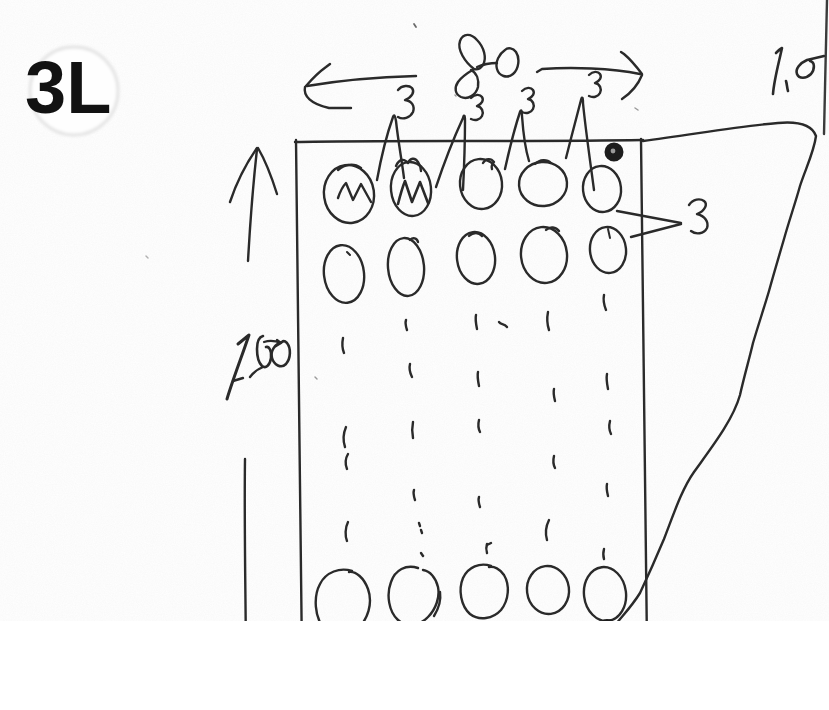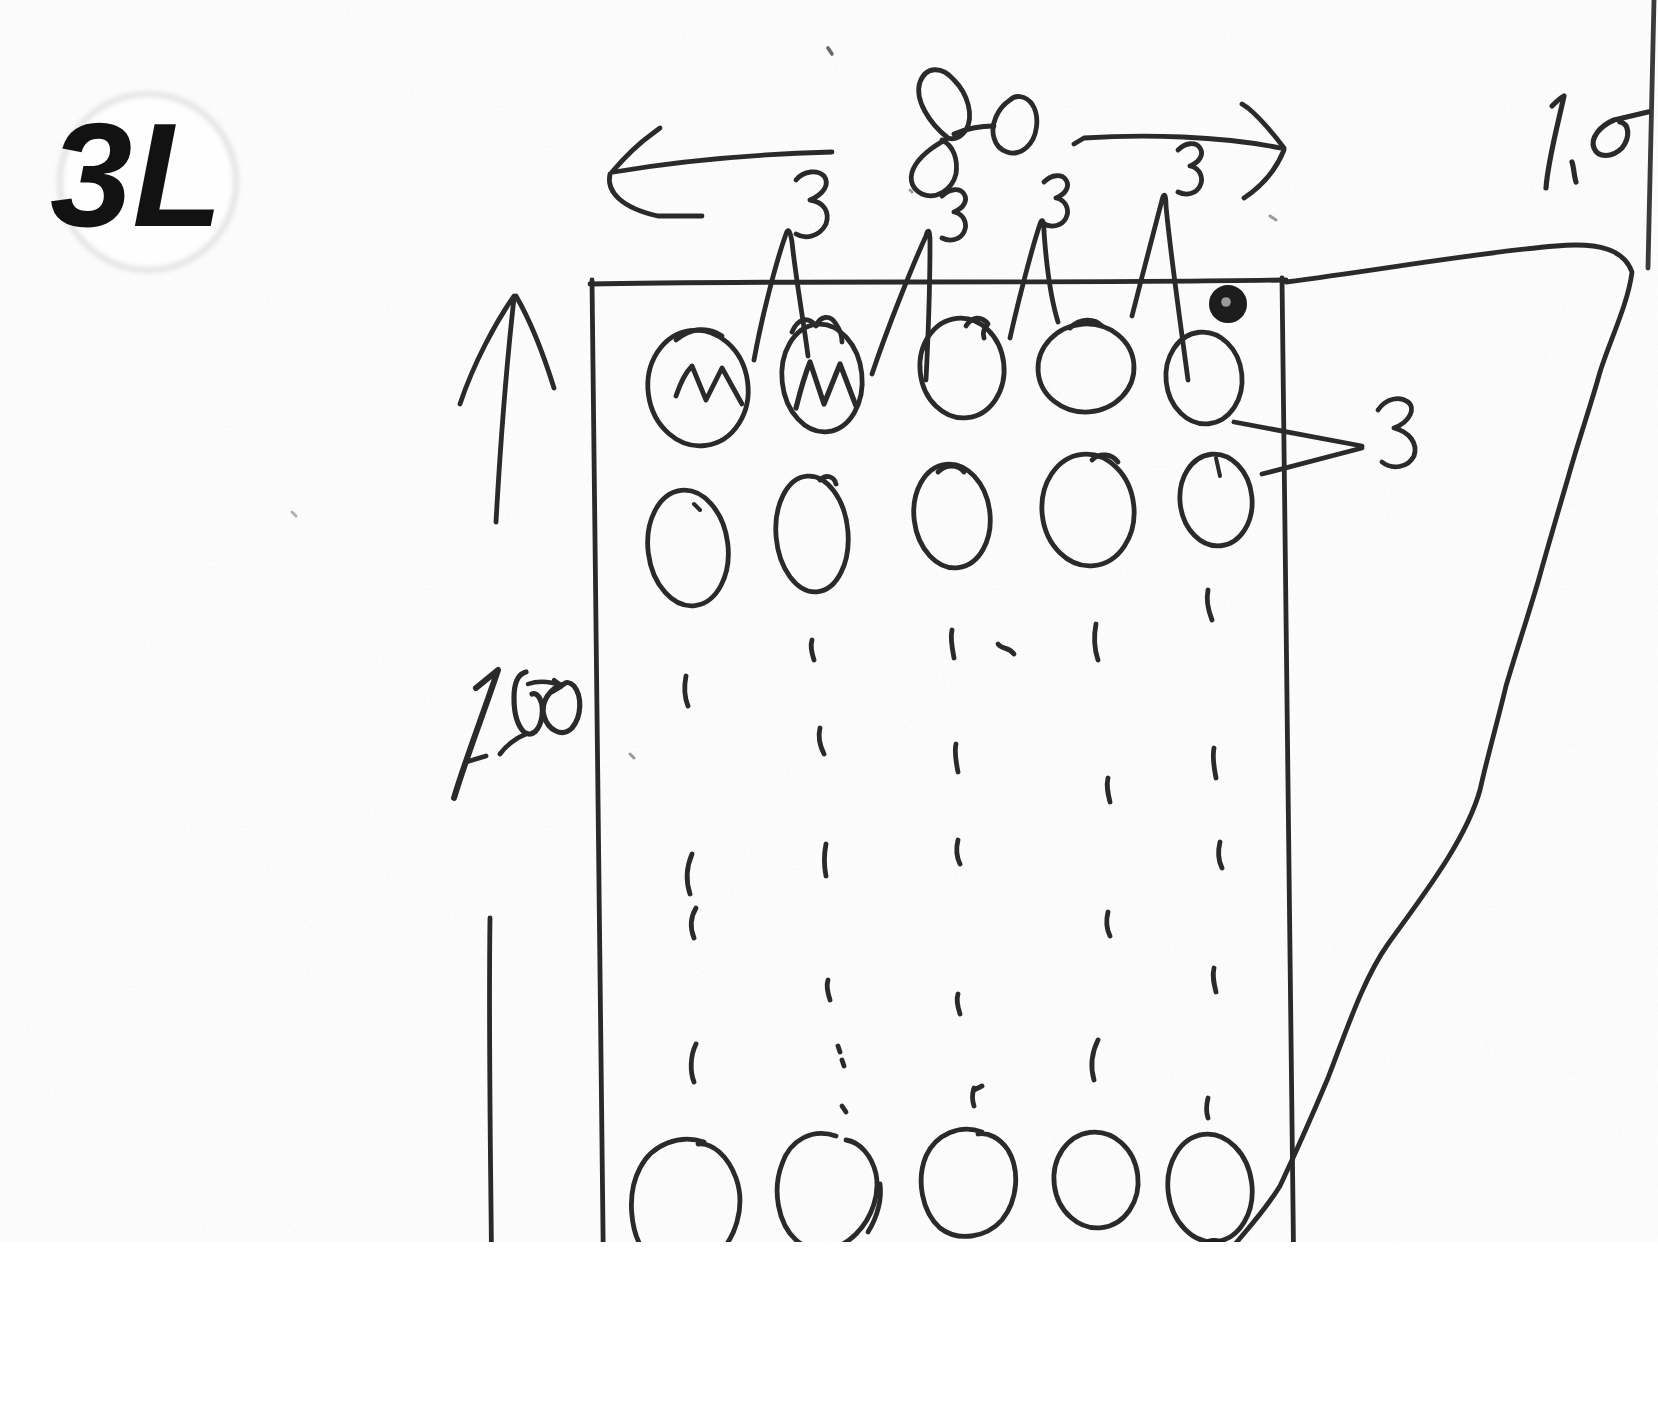--- a/index.html
+++ b/index.html
@@ -1,16 +1,16 @@
 <!DOCTYPE html>
 <html><head>
 <meta charset="utf-8">
 <style>
 html,body{margin:0;padding:0;background:#ffffff;}
-#page{position:relative;width:829px;height:621px;background:#ffffff;overflow:hidden;font-style:italic;}
+#page{position:relative;width:829px;height:621px;background:#ffffff;overflow:hidden;}
 </style>
 </head>
 <body>
 <div id="page">
 <svg width="829" height="710" viewBox="0 0 829 710">
 
 <rect x="0" y="0" width="829" height="710" fill="#ffffff"></rect>
 <defs>
         <filter id="soft" x="-20%" y="-20%" width="140%" height="140%">
           <feGaussianBlur stdDeviation="1.4"></feGaussianBlur>

